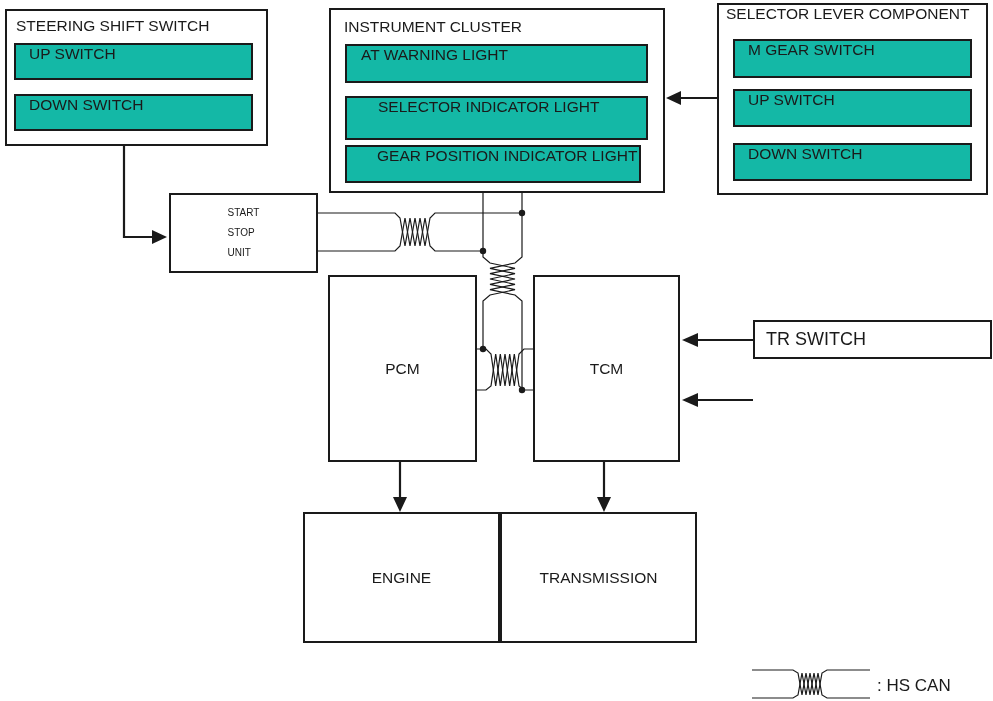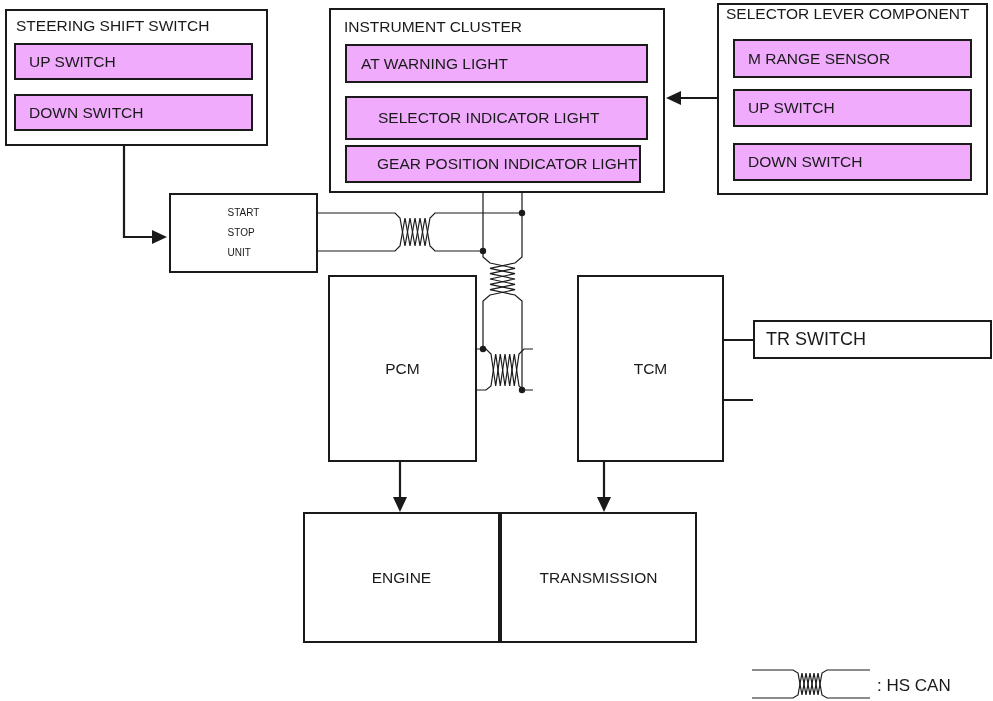--- a/index.html
+++ b/index.html
@@ -31,24 +31,23 @@
   }
   .box-title {
     display: block;
     font-size: 15.5px;
     white-space: nowrap;
     color: #1a1a1a;
   }
   .sub-box {
     position: absolute;
     border: 2px solid #1a1a1a;
-    background: #f0abfc;
+    background: #14b8a6;
     box-sizing: border-box;
     display: flex;
-    align-items: center;
     font-size: 15.5px;
     white-space: nowrap;
   }
   .center-box {
     display: flex;
     align-items: center;
     justify-content: center;
     font-size: 15.5px;
   }
   .side-box {
@@ -159,21 +158,21 @@
       <span>SELECTOR INDICATOR LIGHT</span>
     </div>
     <div class="sub-box" style="left:14px; top:135px; width:296px; height:38px; padding-left:30px;">
       <span>GEAR POSITION INDICATOR LIGHT</span>
     </div>
   </div>
 
   <div class="box" style="left:717px; top:3px; width:271px; height:192px;">
     <span class="box-title" style="padding:0 0 0 7px;">SELECTOR LEVER COMPONENT</span>
     <div class="sub-box" style="left:14px; top:34px; width:239px; height:39px; padding-left:13px;">
-      <span>M RANGE SENSOR</span>
+      <span>M GEAR SWITCH</span>
     </div>
     <div class="sub-box" style="left:14px; top:84px; width:239px; height:38px; padding-left:13px;">
       <span>UP SWITCH</span>
     </div>
     <div class="sub-box" style="left:14px; top:138px; width:239px; height:38px; padding-left:13px;">
       <span>DOWN SWITCH</span>
     </div>
   </div>
 
   <div class="box" style="left:169px; top:193px; width:149px; height:80px;">
@@ -183,21 +182,21 @@
         <span>STOP</span>
         <span>UNIT</span>
       </div>
     </div>
   </div>
 
   <div class="box center-box" style="left:328px; top:275px; width:149px; height:187px;">
     <span>PCM</span>
   </div>
 
-  <div class="box center-box" style="left:533px; top:275px; width:147px; height:187px;margin-left:44px;">
+  <div class="box center-box" style="left:533px; top:275px; width:147px; height:187px;">
     <span>TCM</span>
   </div>
 
   <div class="box side-box" style="left:753px; top:320px; width:239px; height:39px; padding-left:11px;">
     <span>TR SWITCH</span>
   </div>
 
 
   <div class="box center-box" style="left:303px; top:512px; width:197px; height:131px;">
     <span>ENGINE</span>

